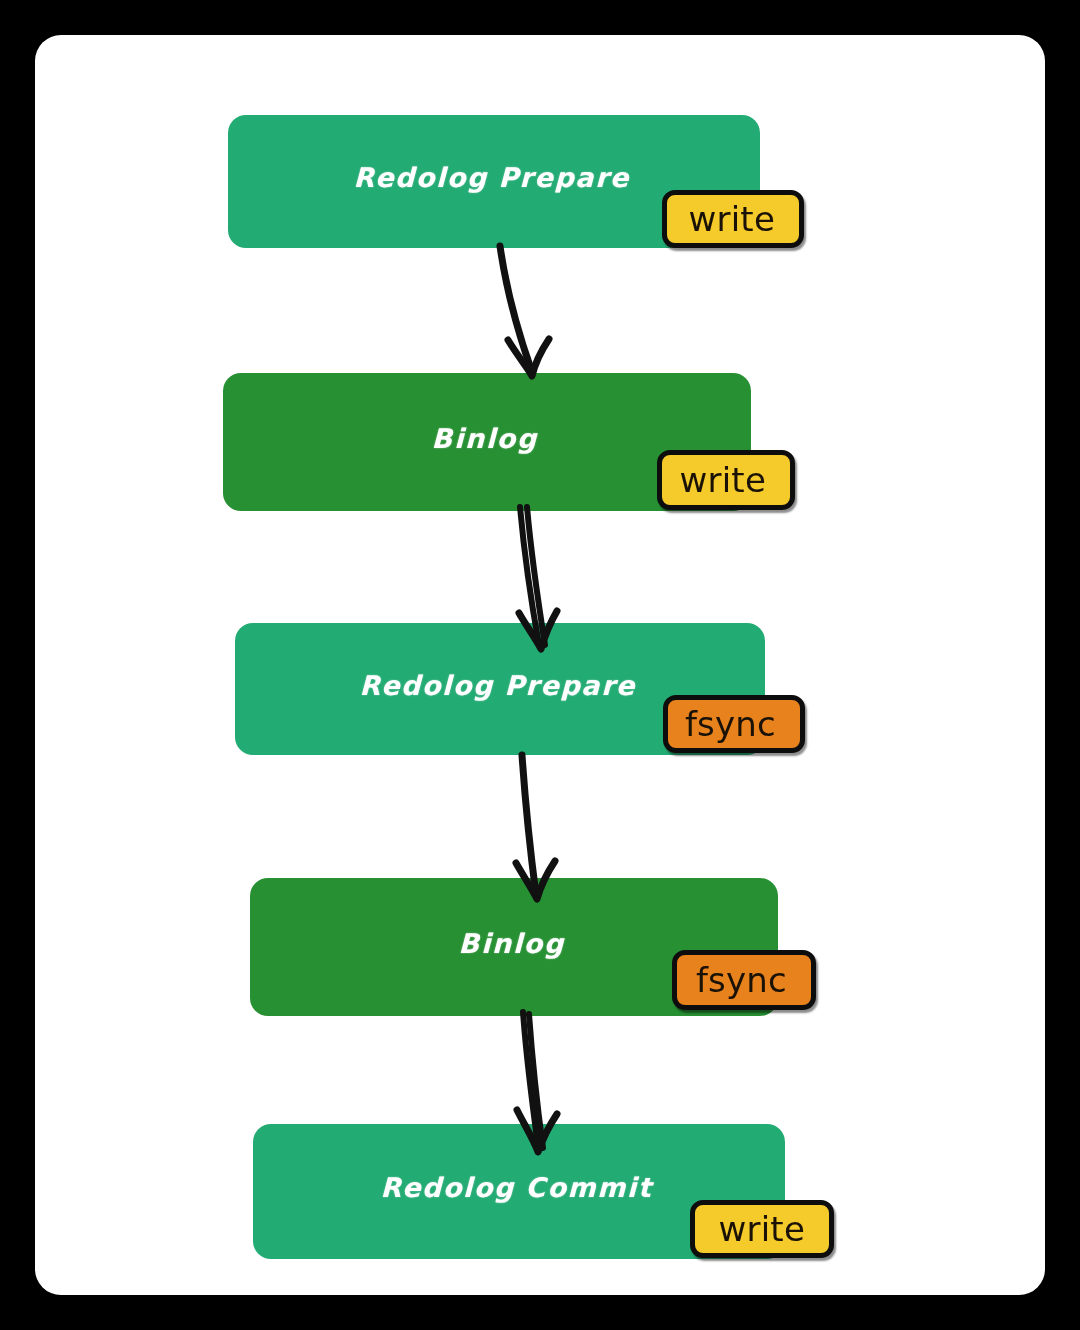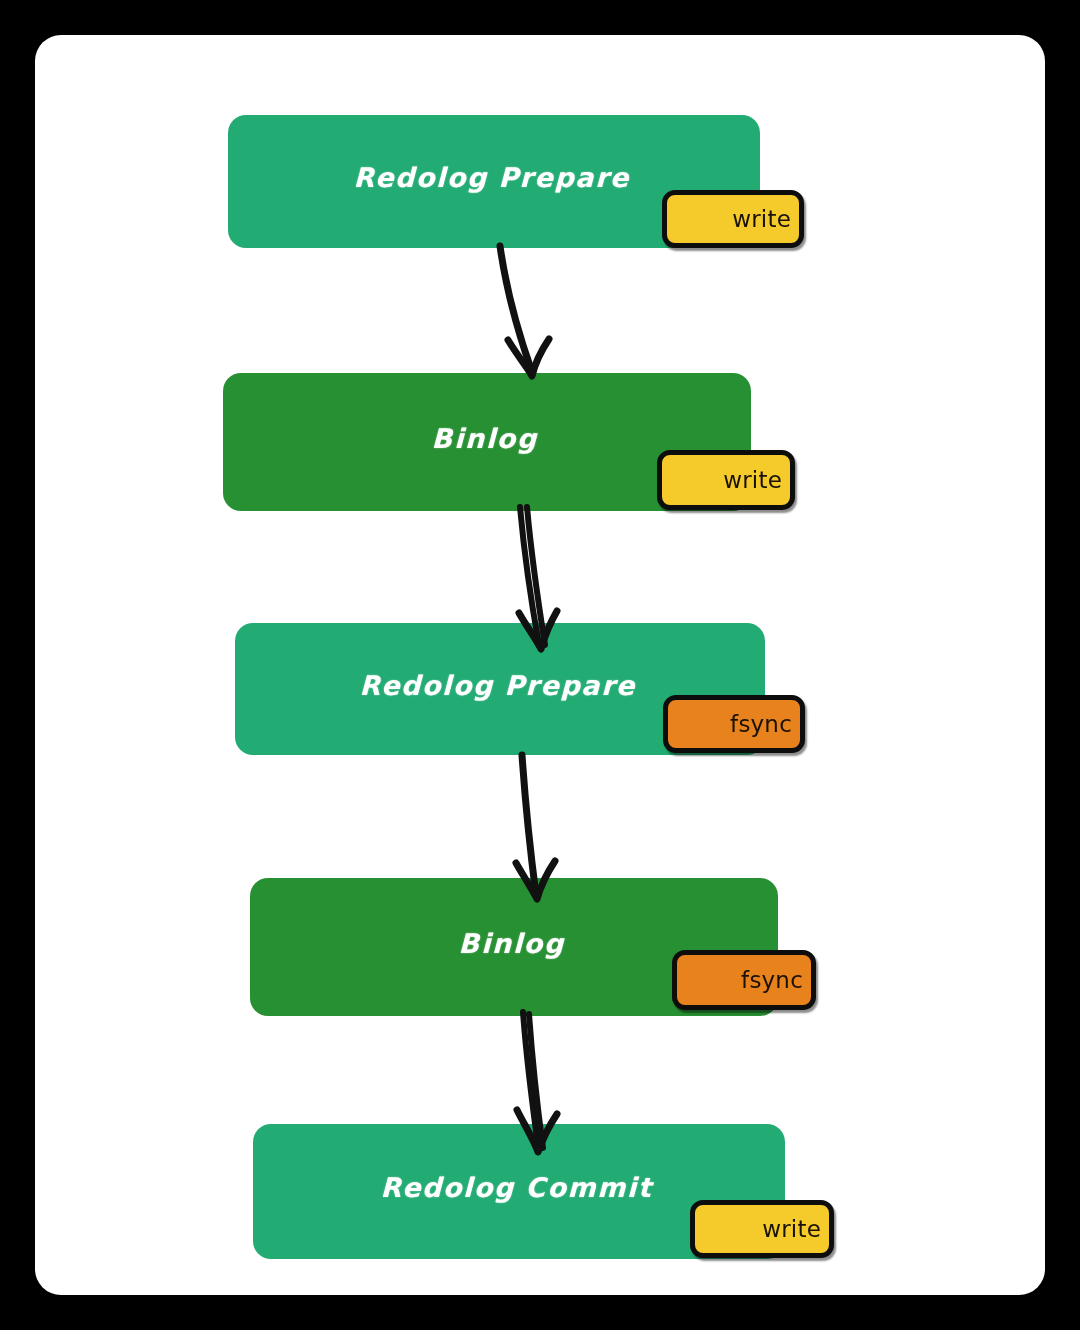--- a/index.html
+++ b/index.html
@@ -68,24 +68,25 @@
   .node.teal  { background: #22ab73; }
   .node.green { background: #279033; }
 
   
   .badge {
     position: absolute;
     box-sizing: border-box;
     display: flex;
     align-items: center;
     justify-content: flex-end;
+    padding-right: 16px;
     border: 5px solid #0d0d0d;
     border-radius: 13px;
     font-family: "DejaVu Sans", sans-serif;
-    font-size: 23px;
+    font-size: 34px;
     color: #1a1206;
     letter-spacing: 0.2px;
     z-index: 5;
     box-shadow: 2px 3px 2px rgba(0,0,0,0.45);
   }
   .badge.yellow { background: #f5ca2b; }
   .badge.orange { background: #e8821d; }
   .badge-text { transform: translateX(-8px); }
 
   

